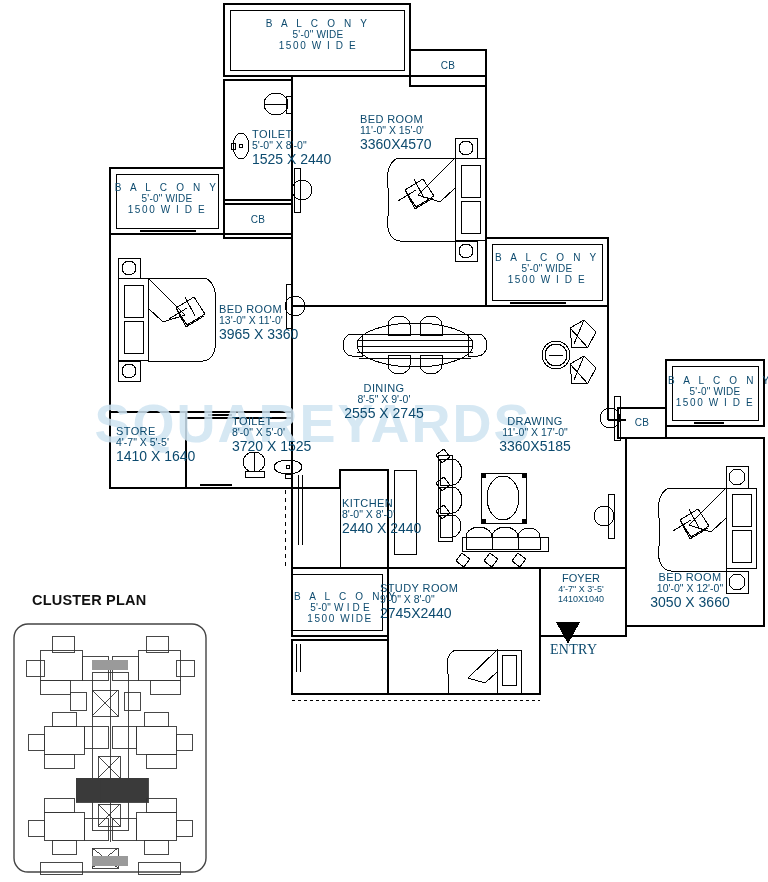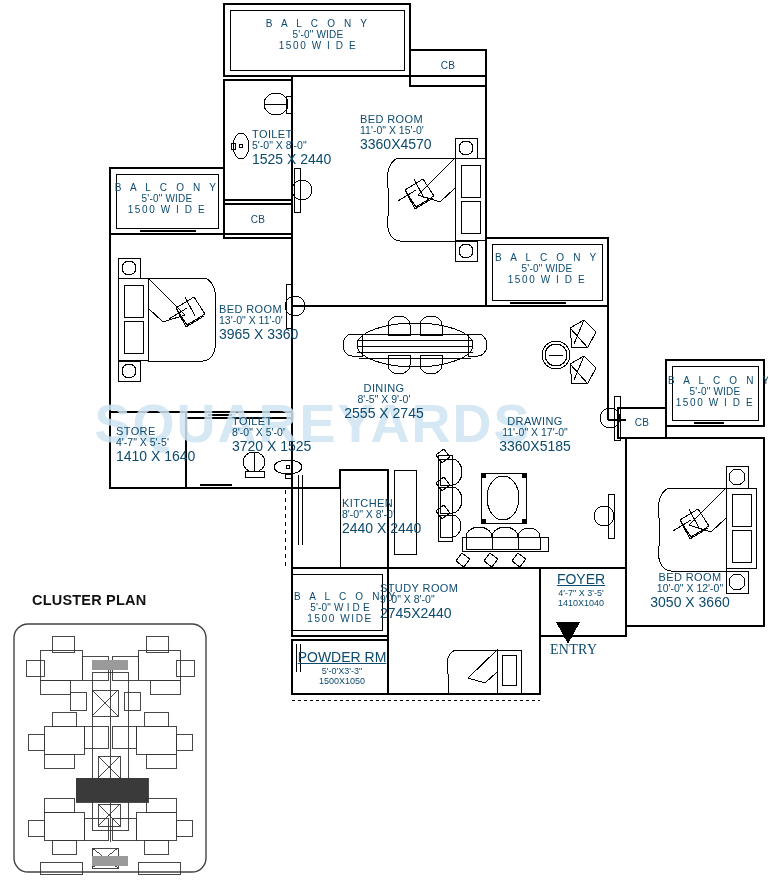--- a/index.html
+++ b/index.html
@@ -37,21 +37,21 @@
 
   
   .bal .l1{letter-spacing:3.2px;font-size:10px;font-weight:400;}
   .bal .l2{font-size:10px;letter-spacing:.2px;}
   .bal .l3{font-size:10px;letter-spacing:1.6px;}
 
   .room .l1{font-size:11px;letter-spacing:.4px;}
   .room .l2{font-size:10.5px;}
   .room .l3{font-size:14px;}
 
-  .small .l1{font-size:14px;text-decoration:underline;}
+  .small .l1{font-size:11px;}
   .small .l2{font-size:9px;}
   .small .l3{font-size:9px;}
 
   .cb{font-size:10px;letter-spacing:.3px;}
 
   .entry-lbl{font-size:14px;letter-spacing:.3px;}
 
   .cluster-title{
     position:absolute;
     font-family:"Liberation Sans", sans-serif;
@@ -512,25 +512,20 @@
     <span class="l2">5'-0"  W I D E</span>
     <span class="l3">1500 WIDE</span>
   </div>
 
   <div class="lbl room" style="left:380px;top:582px;">
     <span class="l1">STUDY  ROOM</span>
     <span class="l2">9'-0" X 8'-0"</span>
     <span class="l3">2745X2440</span>
   </div>
 
-  <div class="lbl small ctr" style="left:296px;top:650px;width:92px;">
-    <span class="l1">POWDER RM</span>
-    <span class="l2">5'-0'X3'-3"</span>
-    <span class="l3">1500X1050</span>
-  </div>
 
   <div class="lbl small ctr" style="left:538px;top:572px;width:86px;">
     <span class="l1">FOYER</span>
     <span class="l2">4'-7" X 3'-5'</span>
     <span class="l3">1410X1040</span>
   </div>
 
   <div class="lbl bal ctr" style="left:668px;top:375px;width:94px;">
     <span class="l1">B A L C O N Y</span>
     <span class="l2">5'-0" WIDE</span>

